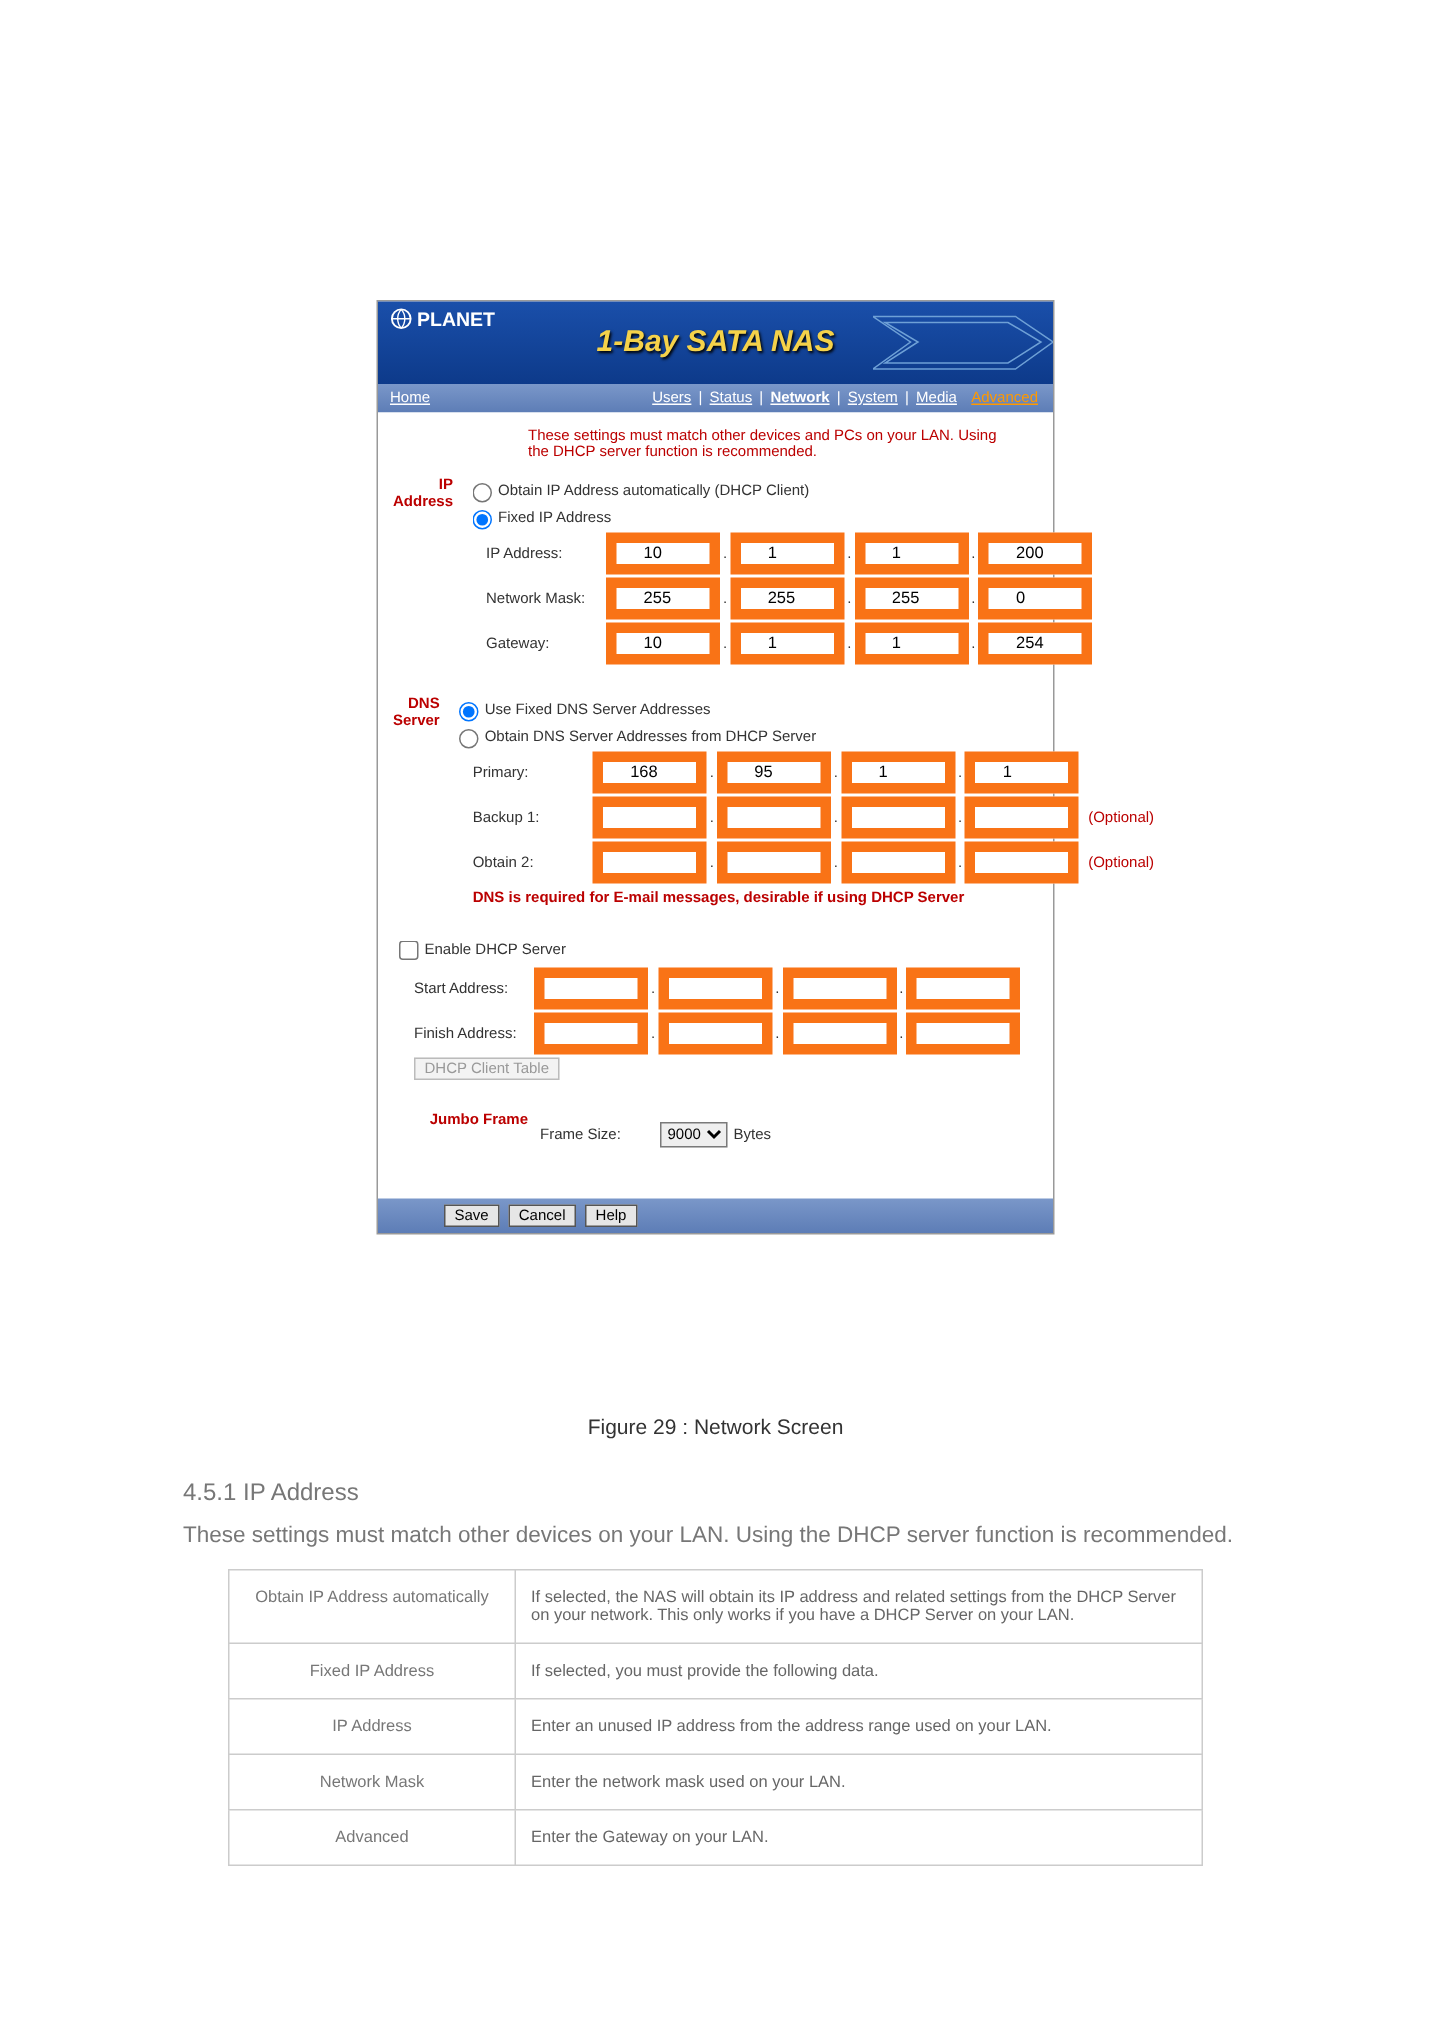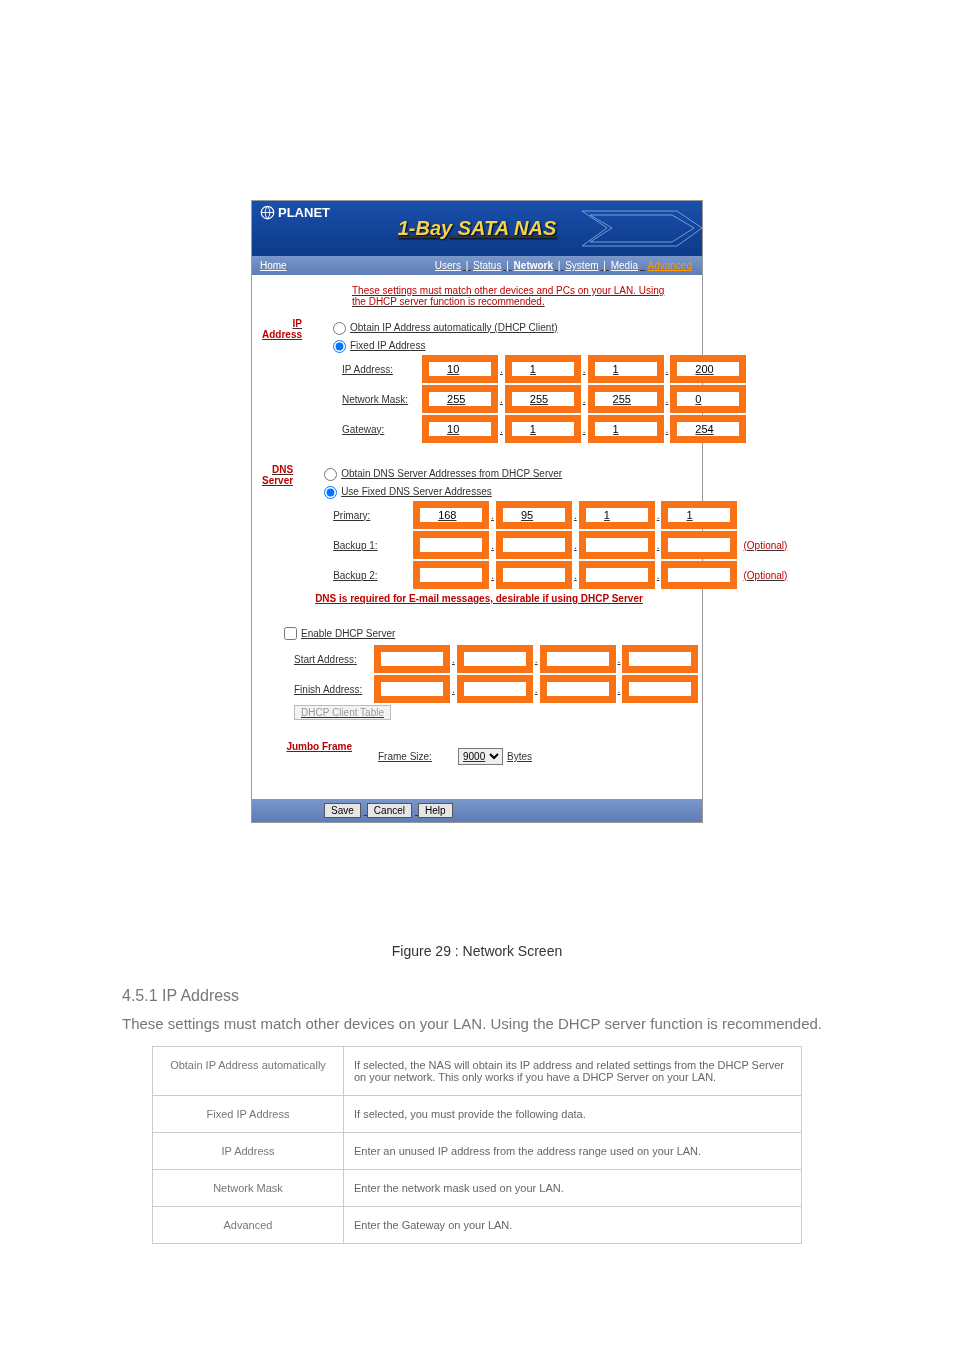--- a/index.html
+++ b/index.html
@@ -1,41 +1,41 @@
 <!DOCTYPE html>
 <html><head>
 <meta charset="utf-8">
 <style>
   body{margin:0;background:#fff;font-family:Arial,Helvetica,sans-serif;font-size:11px;color:#333;}
   .page{width:954px;margin:0 auto;padding-top:200px;}
-  .screenshot{width:450px;margin:0 auto 120px;border:1px solid #999;text-decoration:underline;}
+  .screenshot{width:450px;margin:0 auto 120px;border:1px solid #999;}
   .banner{height:55px;background:linear-gradient(#1a4faa,#0d3a8a);display:flex;align-items:center;justify-content:center;position:relative;}
   .logo{position:absolute;left:8px;top:4px;color:#fff;font-weight:bold;font-size:13px;display:flex;align-items:center;gap:3px;}
   .logo svg{width:15px;height:15px;}
   .banner-title{font-size:20px;font-weight:bold;font-style:italic;color:#f5d24a;text-shadow:1px 1px 2px #000;}
   .banner-arrow{position:absolute;right:0;top:0;height:55px;width:120px;}
   .subbar{background:linear-gradient(#7a97c9,#5d7db6);padding:4px 8px;color:#fff;display:flex;justify-content:space-between;font-size:10px;}
   .subbar a{text-decoration:underline;cursor:pointer;}
   .subbar .links a{margin:0 2px;}
   .sep{color:#fff;}
   .active-tab{color:#f90;}
   .current-tab{color:#fff;font-weight:bold;}
   .panel{background:#fff;padding:6px 10px 14px 10px;}
   .hint{color:#b00;font-size:10px;margin:4px 0 10px 90px;max-width:320px;}
   .grp{display:flex;margin-bottom:18px;}
   .lbl{width:90px;text-align:right;color:#b00;font-weight:bold;font-size:10px;padding-right:8px;padding-top:1px;}
   .body{flex:1;font-size:10px;color:#333;}
-  .row{display:flex;align-items:center;margin:2px 18px;}
+  .row{display:flex;align-items:center;margin:2px 0;}
   .row .k{width:80px;padding-left:14px;}
   .oct{width:26px;height:14px;border:7px solid #f97316;font-size:11px;text-align:left;padding:0 18px;}
   .dot{margin:0 2px;}
   .opt{color:#b00;margin-left:6px;}
   .note{color:#b00;font-weight:bold;margin:4px 0 0 14px;font-size:10px;}
   .radio,.chk{margin-right:4px;vertical-align:middle;}
-  .btnbar{background:linear-gradient(#7a97c9,#5d7db6);padding:4px 10px 4px 72px;}
+  .btnbar{background:linear-gradient(#7a97c9,#5d7db6);padding:4px 10px 4px 44px;}
   .btn{background:#e6e6e6;border:1px solid #555;font-size:10px;padding:1px 6px;margin-right:3px;cursor:pointer;}
   .btn.disabled{color:#999;border-color:#bbb;background:#f3f3f3;}
   select.sel{border:1px solid #7a7a7a;font-size:10px;height:17px;}
   .caption{text-align:center;font-size:14px;margin:26px 0 10px;}
   .desc{width:710px;margin:28px auto 0;font-size:15px;}
   table.data{width:650px;margin:14px auto 0;border-collapse:collapse;}
   table.data td{border:1px solid #ccc;padding:12px 10px;vertical-align:top;color:#666;}
   table.data td.c1{width:170px;color:#777;text-align:center;}
   .ipbox{display:inline-flex;align-items:center;}
 </style>
@@ -120,28 +120,28 @@
               <input class="oct" value="254" style="">
             </span>
             </div>
         </div>
       </div>
 
       <div class="grp">
         <div class="lbl">DNS Server</div>
         <div class="body">
           <div class="row">
+              <input type="radio" class="radio" checked="" style="">
+              <span>Use Fixed DNS Server Addresses</span>
+            </div>
+          <div class="row">
               <input type="radio" class="radio" style="">
               <span>Obtain DNS Server Addresses from DHCP Server</span>
             </div>
           <div class="row">
-              <input type="radio" class="radio" checked="" style="">
-              <span>Use Fixed DNS Server Addresses</span>
-            </div>
-          <div class="row">
               <span class="k">Primary:</span>
             <span class="ipbox">
               <input class="oct" value="168" style="">
                 <span class="dot">.</span>
               <input class="oct" value="95" style="">
                 <span class="dot">.</span>
               <input class="oct" value="1" style="">
                 <span class="dot">.</span>
               <input class="oct" value="1" style="">
             </span>
@@ -153,21 +153,21 @@
                 <span class="dot">.</span>
               <input class="oct" style="">
                 <span class="dot">.</span>
               <input class="oct" style="">
                 <span class="dot">.</span>
               <input class="oct" style="">
             </span>
               <span class="opt">(Optional)</span>
             </div>
           <div class="row">
-              <span class="k">Backup 2:</span>
+              <span class="k">Obtain 2:</span>
             <span class="ipbox">
               <input class="oct" style="">
                 <span class="dot">.</span>
               <input class="oct" style="">
                 <span class="dot">.</span>
               <input class="oct" style="">
                 <span class="dot">.</span>
               <input class="oct" style="">
             </span>
               <span class="opt">(Optional)</span>

